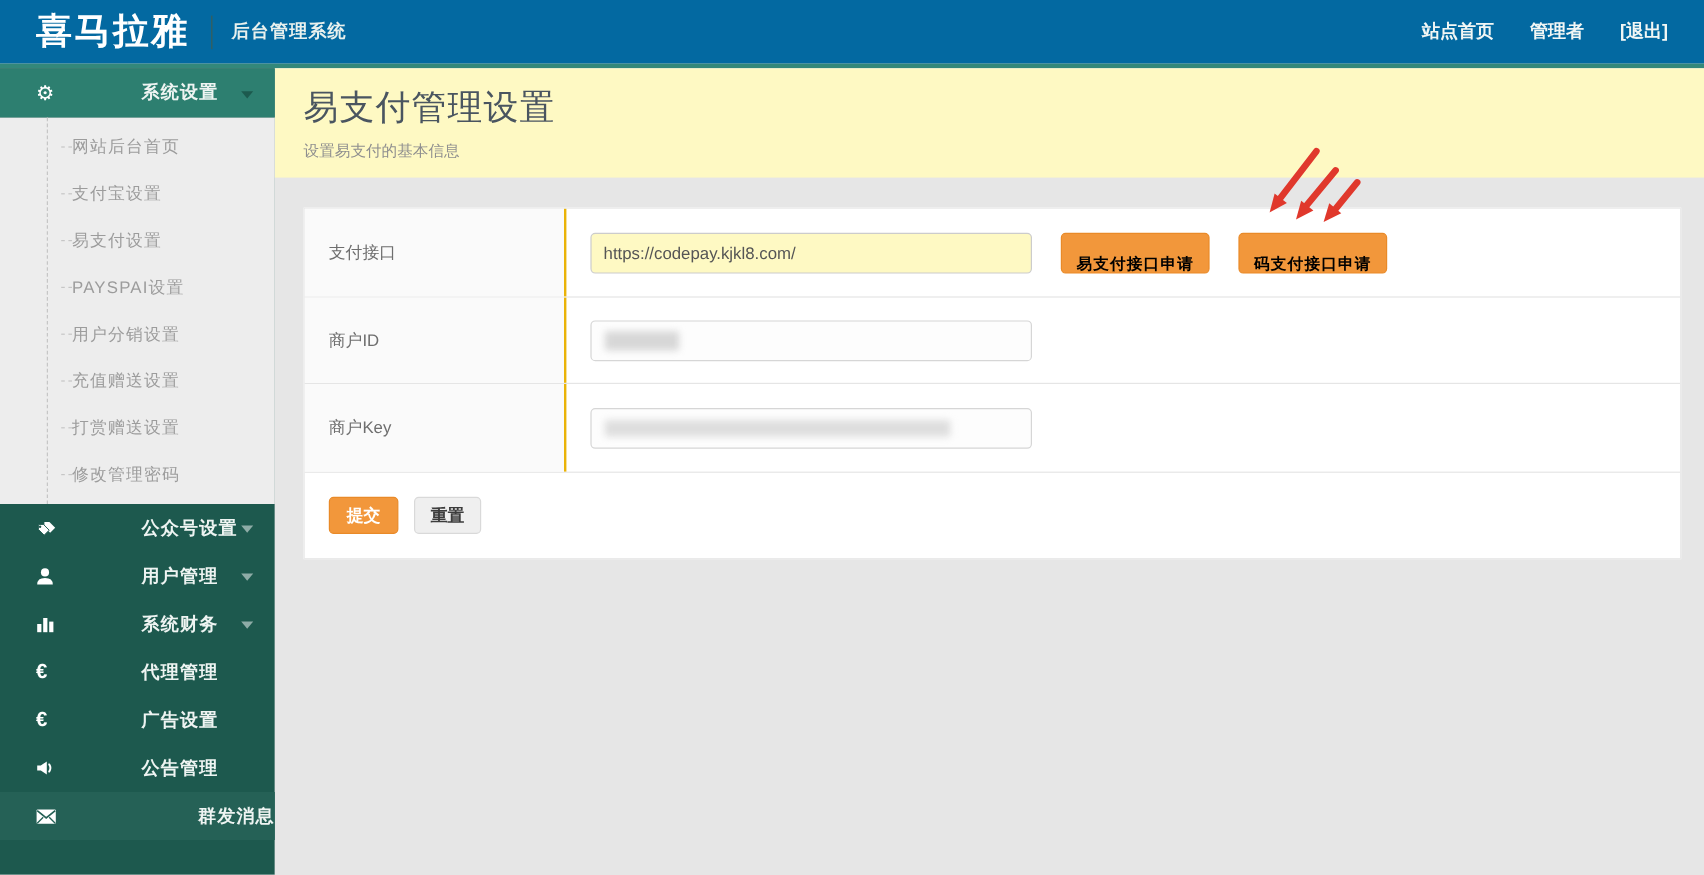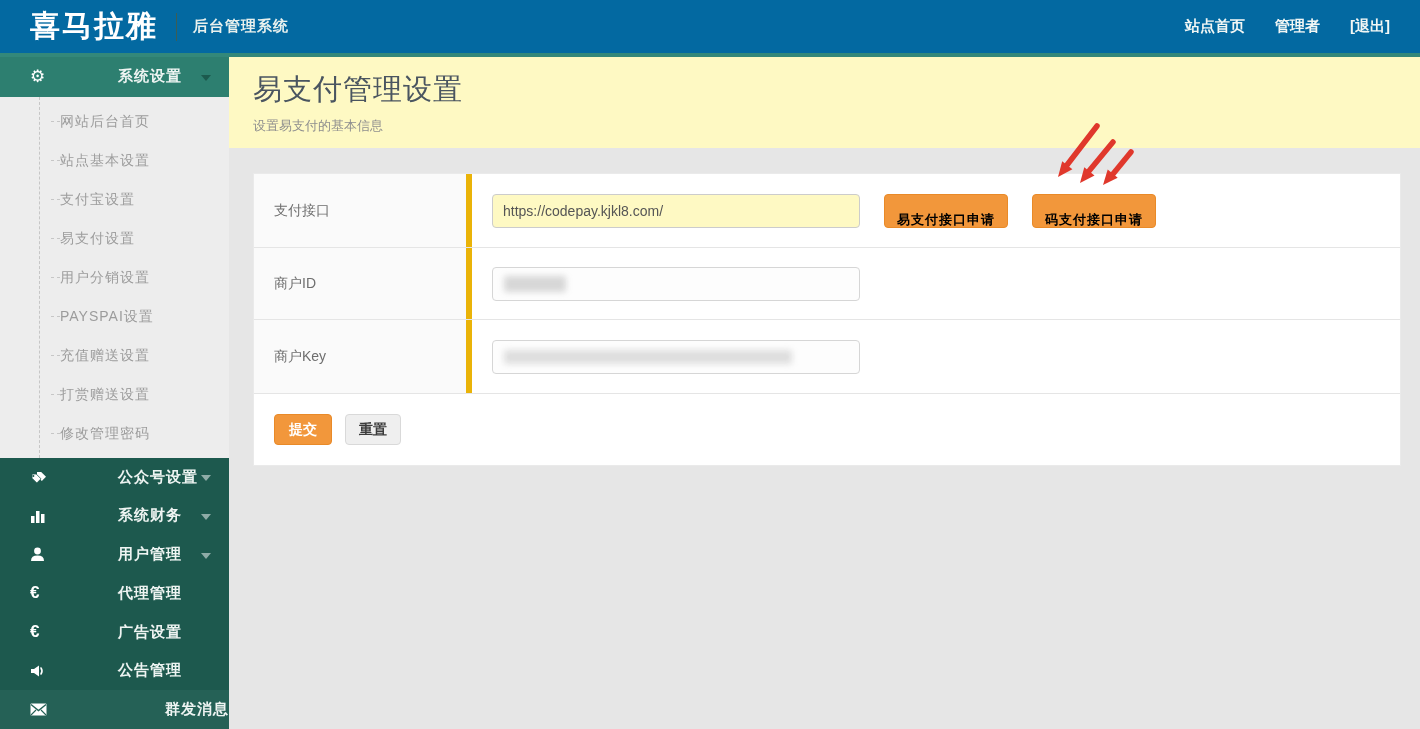--- a/index.html
+++ b/index.html
@@ -49,21 +49,21 @@
   
   .page-header { height:91px; background:#fef9c3; padding:13px 0 0 24px; }
   .page-title { font-size:29px; color:#4a5560; letter-spacing:1px; font-weight:500; }
   .page-subtitle { margin-top:7px; font-size:13px; color:#8f8f8f; }
 
   
   .content { padding:25px 0 0 24px; }
   .card { width:1148px; background:#ffffff; border:1px solid #eaeaea; }
   .form-row { display:flex; border-bottom:1px solid #e5e5e5; }
   .row-label { width:218px; min-height:73px; background:#fafafa;
-    border-right:6px solid #eab308; display:flex; align-items:center;
+    border-right:2px solid #eab308; display:flex; align-items:center;
     padding-left:20px; color:#6e6e6e; font-size:14px; flex-shrink:0; }
   .row-body { flex:1; display:flex; align-items:center; padding-left:20px; gap:24px; }
   .r1 .row-label, .r1 .row-body { min-height:73px; }
   .r2 .row-label, .r2 .row-body { min-height:71px; }
   .r3 .row-label, .r3 .row-body { min-height:73px; }
 
   .text-input { width:368px; height:34px; border:1px solid #cccccc; border-radius:4px;
     background:#fef9c3; font-size:14px; color:#555555; padding:0 10px;
     font-family:"Liberation Sans","DejaVu Sans",sans-serif; }
   .input-wrap { position:relative; width:368px; height:34px; }
@@ -109,62 +109,61 @@
   <div class="sidebar">
 
     <div class="side-section active">
       <span class="sec-icon">⚙</span>
       <span class="sec-label">系统设置</span>
       <span class="caret"></span>
     </div>
 
     <div class="submenu">
       <div class="submenu-item">网站后台首页</div>
-      <div class="submenu-item">站点基本设置</div>
       <div class="submenu-item">支付宝设置</div>
       <div class="submenu-item">易支付设置</div>
+      <div class="submenu-item">PAYSPAI设置</div>
       <div class="submenu-item">用户分销设置</div>
-      <div class="submenu-item">PAYSPAI设置</div>
       <div class="submenu-item">充值赠送设置</div>
       <div class="submenu-item">打赏赠送设置</div>
       <div class="submenu-item">修改管理密码</div>
     </div>
 
     <div class="side-section">
       <span class="sec-icon">
         <svg class="icon-svg" width="18" height="16" viewBox="0 0 18 16">
           <path d="M8.2 1 L13 5.8 L8.8 10 L4 5.2 L4 1 Z" fill="#ffffff" transform="translate(3,2)"></path>
           <path d="M5.2 1 L10 5.8 L5.8 10 L1 5.2 L1 1 Z" fill="#ffffff" stroke="#1d594e" stroke-width="0.8" transform="translate(1,4)"></path>
           <circle cx="3.4" cy="7" r="1" fill="#1d594e"></circle>
         </svg>
       </span>
       <span class="sec-label">公众号设置</span>
       <span class="caret"></span>
     </div>
 
     <div class="side-section">
       <span class="sec-icon">
+        <svg class="icon-svg" width="15" height="15" viewBox="0 0 15 15">
+          <circle cx="7.5" cy="4" r="3.4" fill="#ffffff"></circle>
+          <path d="M1 14 Q1 8.6 7.5 8.6 Q14 8.6 14 14 Z" fill="#ffffff"></path>
+        </svg>
+      </span>
+      <span class="sec-label">用户管理</span>
+      <span class="caret"></span>
+    </div>
+
+    <div class="side-section">
+      <span class="sec-icon">
         <svg class="icon-svg" width="16" height="14" viewBox="0 0 16 14">
           <rect x="1" y="7" width="3.5" height="7" fill="#ffffff"></rect>
           <rect x="6" y="2" width="3.5" height="12" fill="#ffffff"></rect>
           <rect x="11" y="5" width="3.5" height="9" fill="#ffffff"></rect>
         </svg>
       </span>
       <span class="sec-label">系统财务</span>
-      <span class="caret"></span>
-    </div>
-
-    <div class="side-section">
-      <span class="sec-icon">
-        <svg class="icon-svg" width="15" height="15" viewBox="0 0 15 15">
-          <circle cx="7.5" cy="4" r="3.4" fill="#ffffff"></circle>
-          <path d="M1 14 Q1 8.6 7.5 8.6 Q14 8.6 14 14 Z" fill="#ffffff"></path>
-        </svg>
-      </span>
-      <span class="sec-label">用户管理</span>
       <span class="caret"></span>
     </div>
 
     <div class="side-section">
       <span class="sec-icon">€</span>
       <span class="sec-label">代理管理</span>
     </div>
 
     <div class="side-section">
       <span class="sec-icon">€</span>

